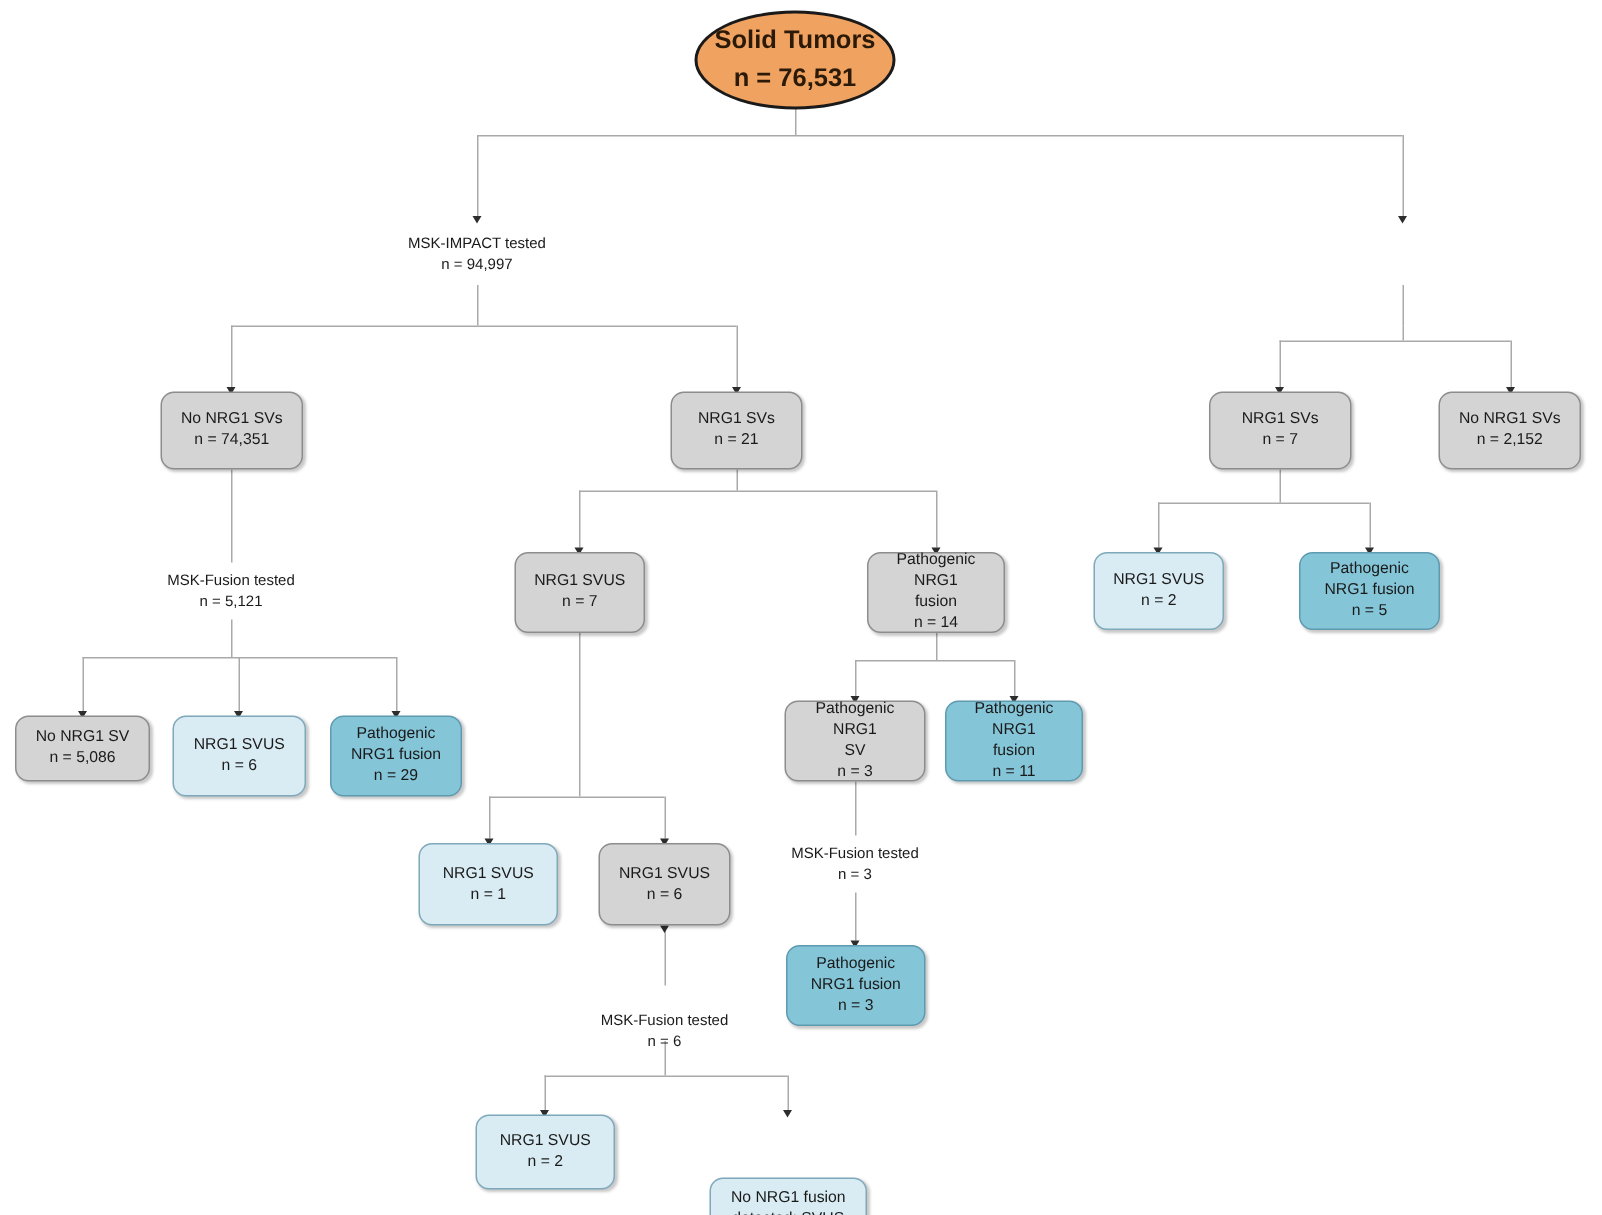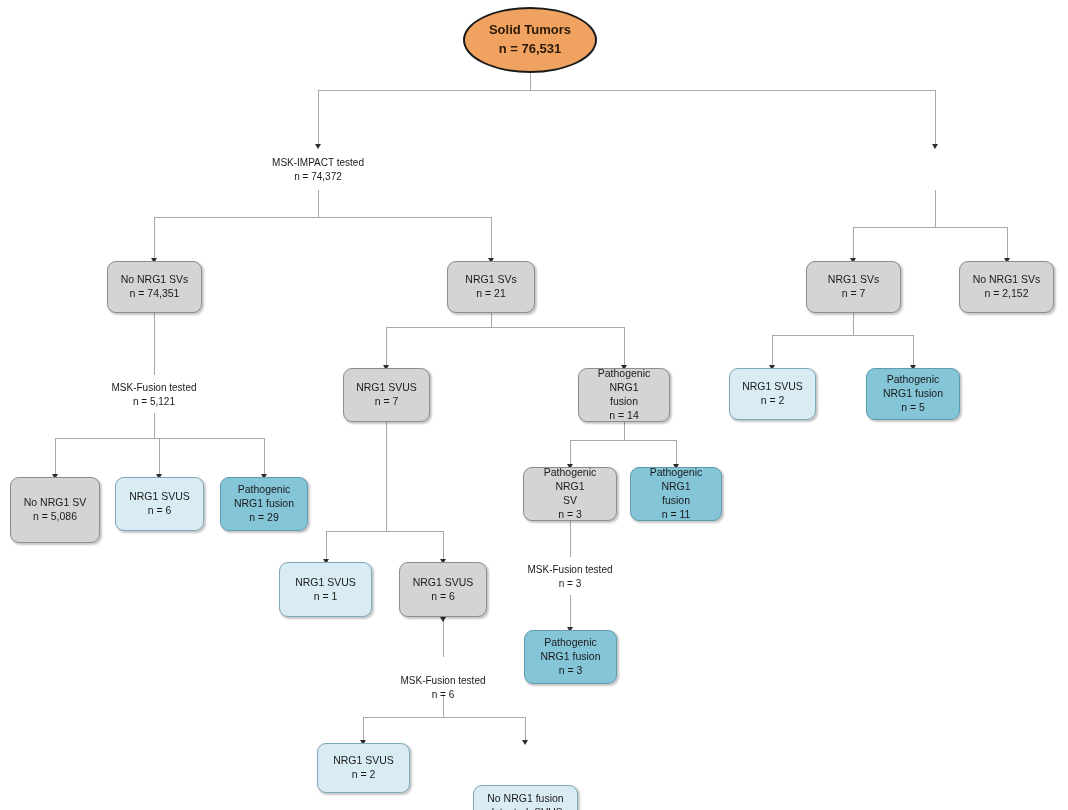--- a/index.html
+++ b/index.html
@@ -10,21 +10,21 @@
         text-align:center;border-radius:9px;border:1px solid #8a8a8a;
         box-shadow:1.5px 1.5px 2px rgba(0,0,0,0.22);}
   .node .txt{line-height:1.32;padding:0 4px;color:#1a1a1a;font-size:10.5px;white-space:pre-line;}
 
   .gray{background:#d4d4d4;border-color:#8d8d8d;}
   .lightblue{background:#d9ecf3;border-color:#7fa9bb;}
   .midblue{background:#84c5d8;border-color:#5f9bb0;}
 
   .ellipse{position:absolute;box-sizing:border-box;display:flex;align-items:center;justify-content:center;
            text-align:center;background:#f0a260;border:2.5px solid #1a1a1a;border-radius:50%;}
-  .ellipse .txt{line-height:1.45;font-size:13px;font-weight:bold;color:#2b1a08;white-space:pre-line;}
+  .ellipse .txt{line-height:1.45;font-size:17px;font-weight:bold;color:#2b1a08;white-space:pre-line;}
 
   .label{position:absolute;text-align:center;font-size:10px;color:#1a1a1a;line-height:1.35;
          white-space:pre-line;}
 
   .hline{position:absolute;height:0;border-top:1px solid #a9a9a9;}
   .vline{position:absolute;width:0;border-left:1px solid #a9a9a9;}
   .arrow{position:absolute;width:0;height:0;border-left:3.5px solid transparent;
          border-right:3.5px solid transparent;border-top:5px solid #2d2d2d;}
 </style>
 </head>
@@ -107,21 +107,21 @@
   <div class="arrow" style="left:359.5px;top:740px;"></div>
   <div class="vline" style="left:525px;top:717px;height:23px;"></div>
   <div class="arrow" style="left:521.5px;top:740px;"></div>
 
   <div class="ellipse" style="left:463px;top:7px;width:134px;height:66px;">
     <span class="txt">Solid Tumors
 n = 76,531</span>
   </div>
 
   <div class="label" style="left:238px;top:156px;width:160px;">MSK-IMPACT tested
-n = 74,372</div>
+n = 94,997</div>
   <div class="label" style="left:74px;top:381px;width:160px;">MSK-Fusion tested
 n = 5,121</div>
   <div class="label" style="left:490px;top:563px;width:160px;">MSK-Fusion tested
 n = 3</div>
   <div class="label" style="left:363px;top:674px;width:160px;">MSK-Fusion tested
 n = 6</div>
 
   <div class="node gray" style="left:107px;top:261px;width:95px;height:52px;">
     <span class="txt">No NRG1 SVs
 n = 74,351</span>
@@ -157,21 +157,21 @@
     <span class="txt">NRG1 SVUS
 n = 2</span>
   </div>
 
   <div class="node midblue" style="left:866px;top:368px;width:94px;height:52px;">
     <span class="txt">Pathogenic
 NRG1 fusion
 n = 5</span>
   </div>
 
-  <div class="node gray" style="left:10px;top:477px;width:90px;height:66px;">
+  <div class="node gray" style="left:10px;top:477px;width:90px;height:44px;">
     <span class="txt">No NRG1 SV
 n = 5,086</span>
   </div>
 
   <div class="node lightblue" style="left:115px;top:477px;width:89px;height:54px;">
     <span class="txt">NRG1 SVUS
 n = 6</span>
   </div>
 
   <div class="node midblue" style="left:220px;top:477px;width:88px;height:54px;">

